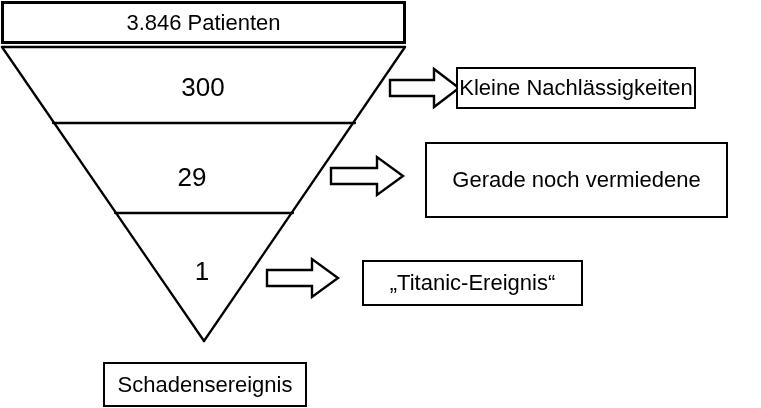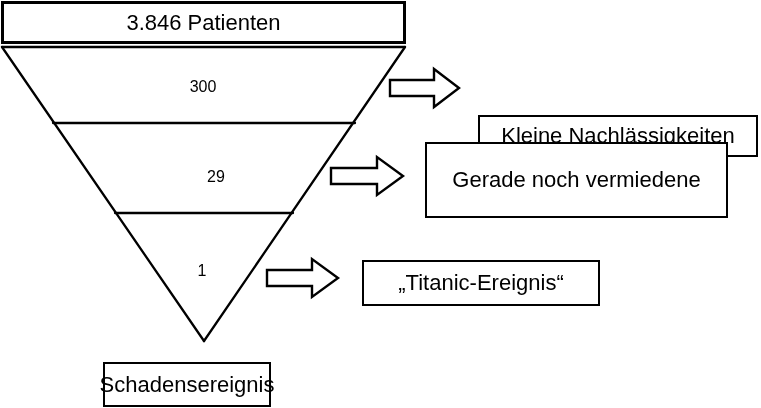--- a/index.html
+++ b/index.html
@@ -23,36 +23,36 @@
     justify-content: center;
     text-align: center;
     font-size: 22px;
     line-height: 1.25;
     white-space: nowrap;
   }
   .top-box {
     left: 1px; top: 1px; width: 405px; height: 43px;
     border-width: 3px;
   }
-  .callout-1 { left: 478px; top: 67px;  width: 280px; height: 42px; margin-top: 48px; }
+  .callout-1 { left: 456px; top: 67px;  width: 240px; height: 42px; }
   .callout-2 {
     left: 425px; top: 142px; width: 303px; height: 76px;
     flex-direction: column; line-height: 34px;
   }
   .callout-2 .line { display: block; }
-  .callout-3 { left: 362px; top: 260px; width: 238px; height: 46px; }
-  .bottom-box { left: 103px; top: 362px; width: 168px; height: 45px; }
+  .callout-3 { left: 362px; top: 260px; width: 221px; height: 46px; }
+  .bottom-box { left: 103px; top: 362px; width: 204px; height: 45px; }
   .num {
     position: absolute;
     transform: translateX(-50%);
-    font-size: 16px;
+    font-size: 26px;
     line-height: 26px;
   }
   .num-300 { left: 203px; top: 74px; }
-  .num-29  { left: 216px; top: 164px; }
+  .num-29  { left: 192px; top: 164px; }
   .num-1   { left: 202px; top: 258px; }
 </style>
 </head>
 <body>
 
 <div class="stage">
 
   <svg width="761" height="408" viewBox="0 0 761 408" aria-hidden="true">
 
     <g stroke="#000000" stroke-width="2.3" fill="none" stroke-linecap="round">

